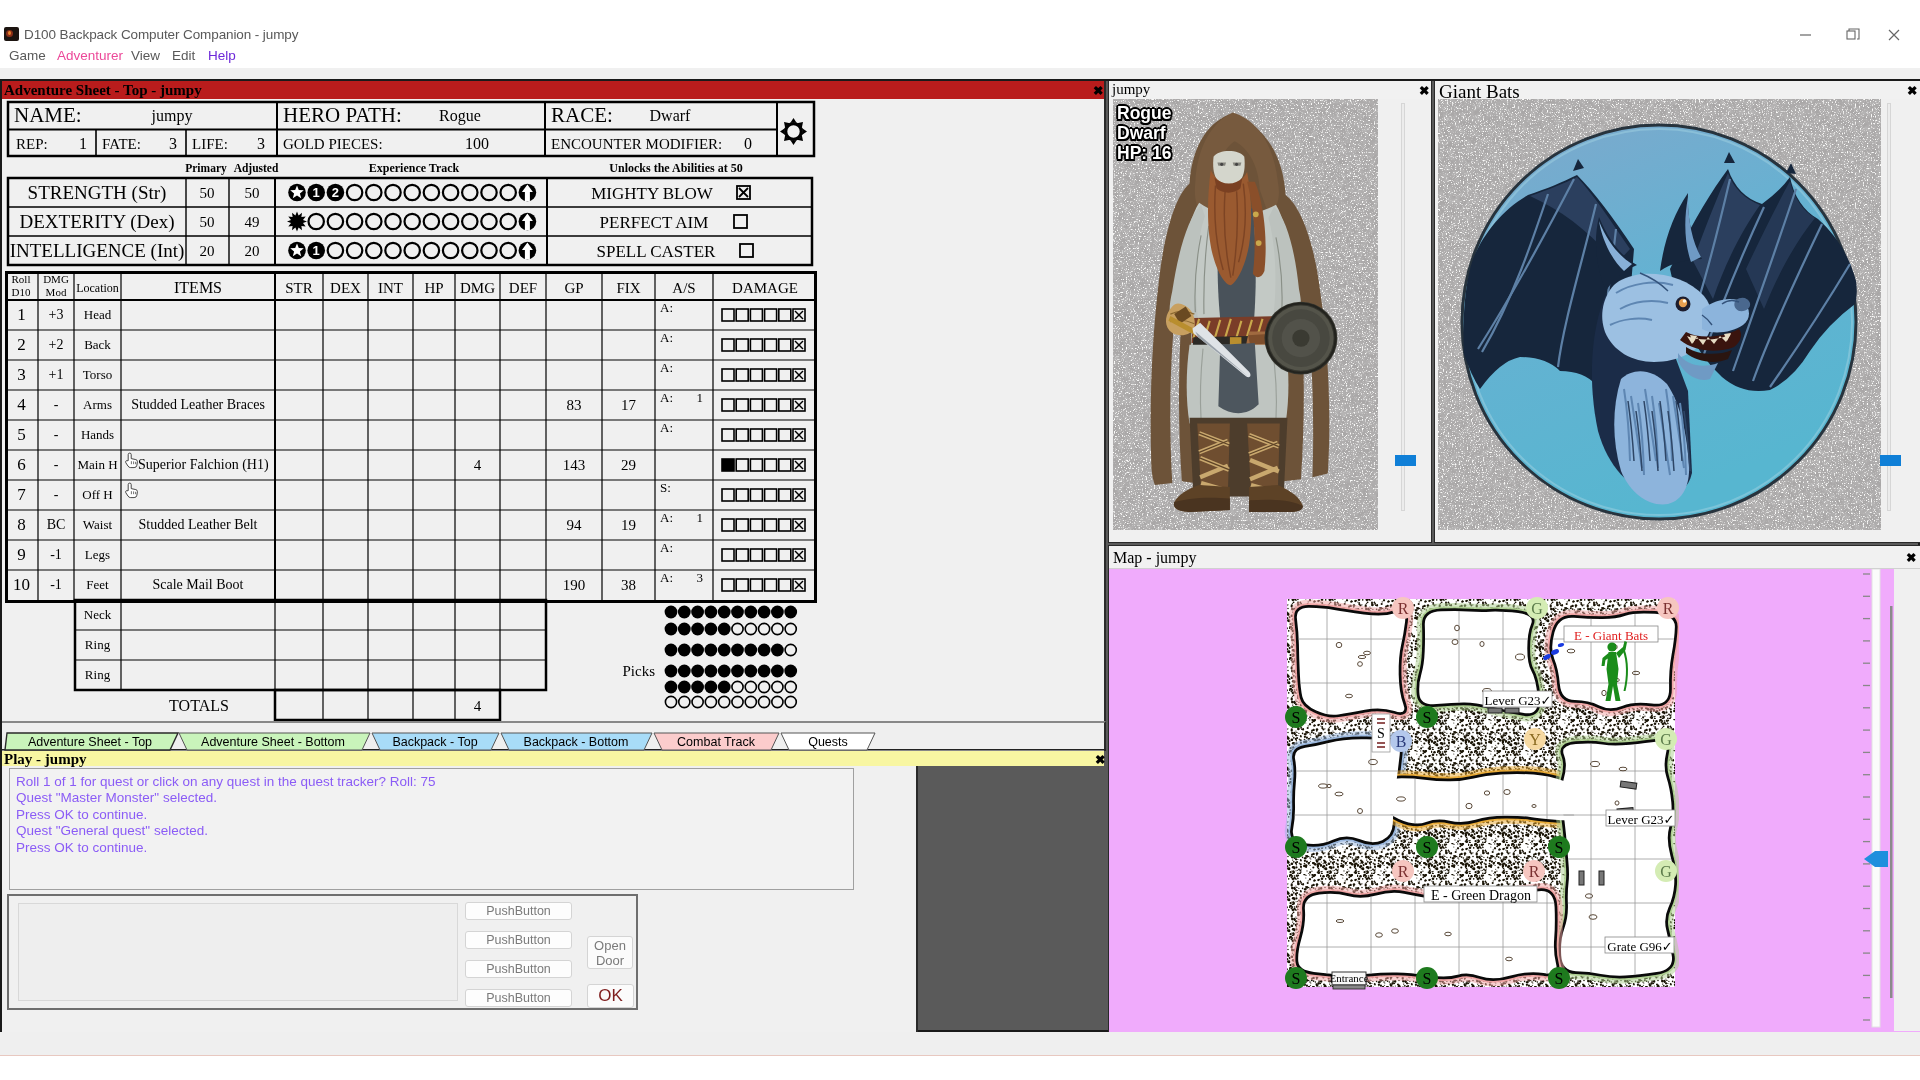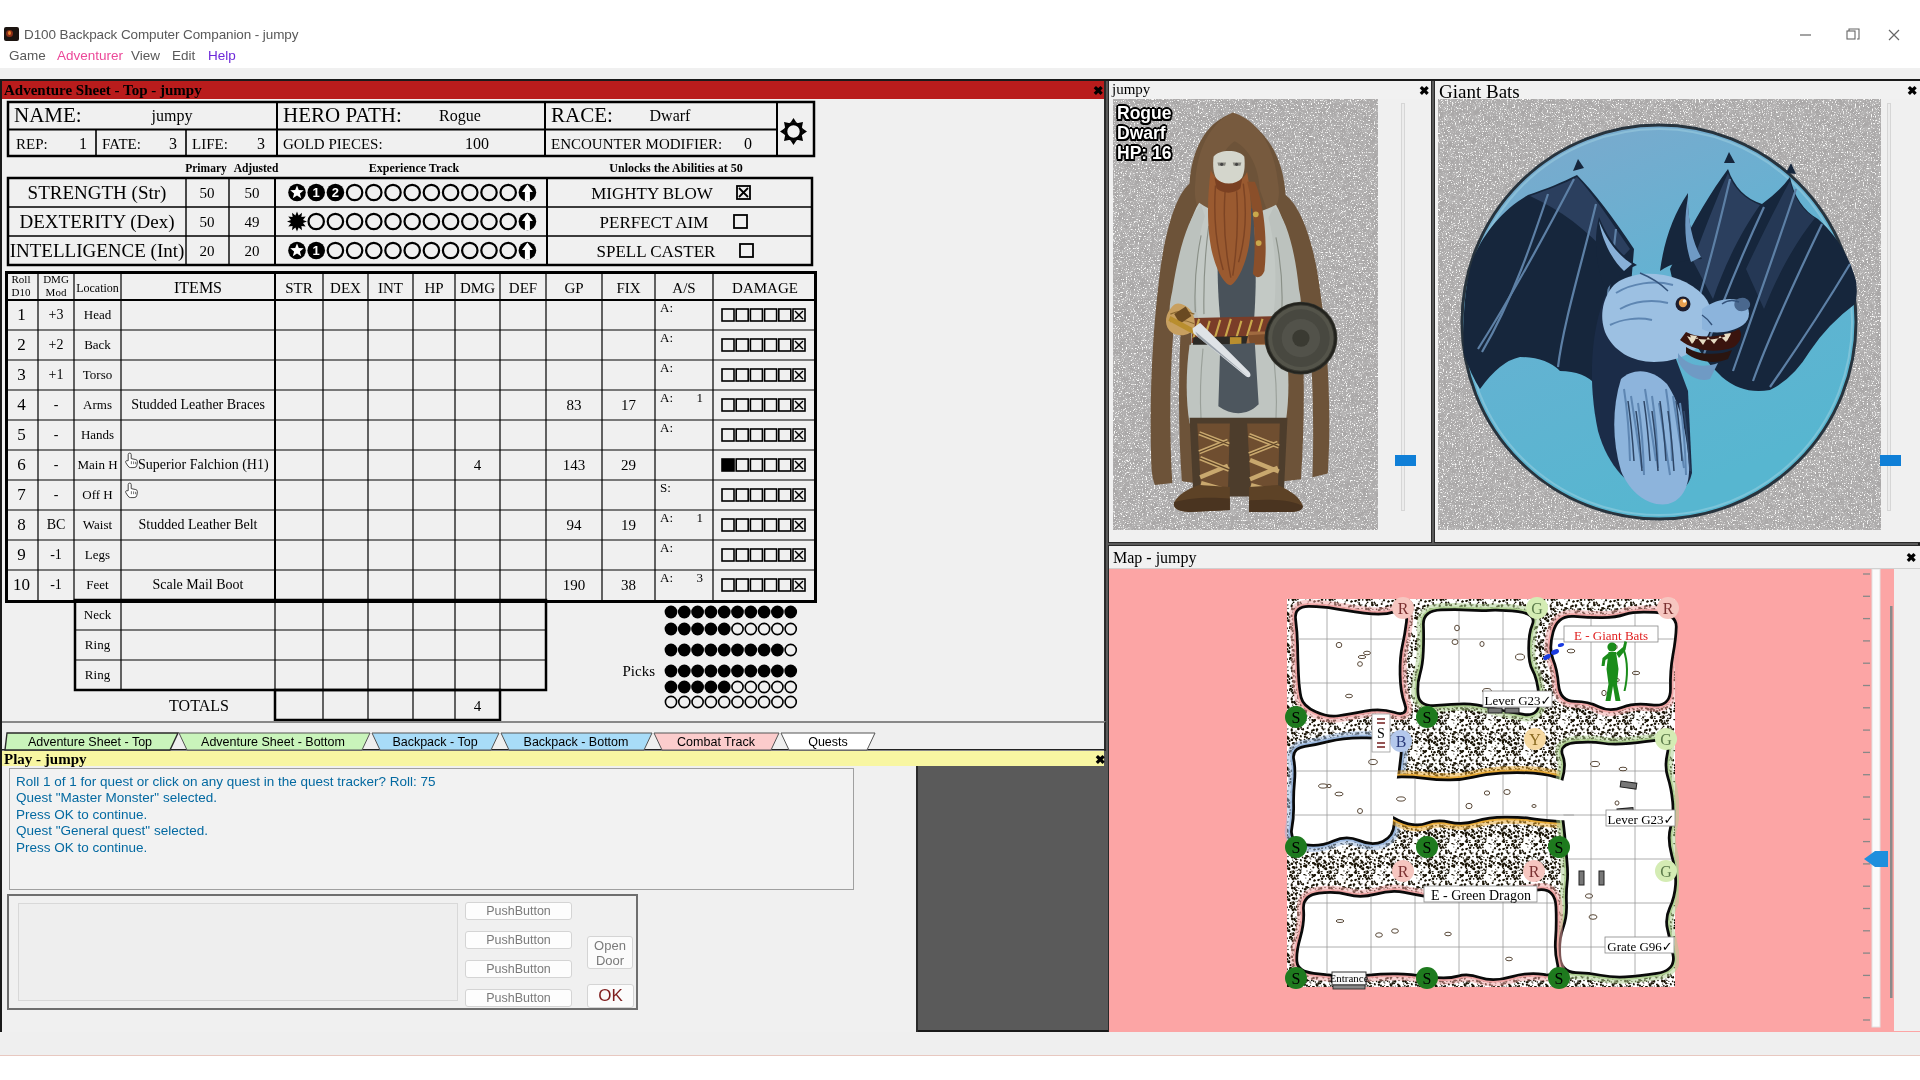--- a/index.html
+++ b/index.html
@@ -431,21 +431,21 @@
     <text x="714" y="15">Combat Track</text>
     <text x="826" y="15">Quests</text>
   </g>
 </svg>
 
 <div class="abs" style="left:2px;top:751px;width:916px;height:281px;background:#f0f0f0;border-right:2px solid #2a2a2a;">
   <div class="abs" style="left:0;top:0;width:1102px;height:15px;background:#f8f6a2;">
     <span class="ptitle abs" style="left:2px;top:0px;font-weight:bold;font-size:15px;">Play - jumpy</span>
     <span class="xbtn abs" style="left:1093px;top:1px;">✖</span>
   </div>
-  <div class="abs" style="left:7px;top:17px;width:845px;height:122px;background:#f2f2f2;border:1px solid #a0a0a0;padding:5px 6px;font-size:13.5px;color:#0369a1;line-height:16.4px;">
+  <div class="abs" style="left:7px;top:17px;width:845px;height:122px;background:#f2f2f2;border:1px solid #a0a0a0;padding:5px 6px;font-size:13.5px;color:#8b5cf6;line-height:16.4px;">
     Roll 1 of 1 for quest or click on any quest in the quest tracker? Roll: 75<br>
     Quest "Master Monster" selected.<br>
     Press OK to continue.<br>
     Quest "General quest" selected.<br>
     Press OK to continue.
   </div>
   <div class="abs" style="left:5px;top:143px;width:631px;height:116px;background:#f0f0f0;border:2px solid #6e6e6e;">
     <div class="abs" style="left:9px;top:7px;width:440px;height:98px;background:#eeeeee;border:1px solid #d8d8d8;"></div>
     <div class="abs" style="left:456px;top:6px;width:107px;height:18px;background:#fdfdfd;border:1px solid #d4d4d4;border-radius:3px;color:#7a7a7a;font-size:12.5px;text-align:center;line-height:16px;">PushButton</div>
     <div class="abs" style="left:456px;top:35px;width:107px;height:18px;background:#fdfdfd;border:1px solid #d4d4d4;border-radius:3px;color:#7a7a7a;font-size:12.5px;text-align:center;line-height:16px;">PushButton</div>
@@ -673,21 +673,21 @@
             <path d="M202 174 C212 178 222 184 230 192"></path>
             <path d="M264 216 q6 4 10 10"></path>
           </g>
         </g>
     </svg>
   </div>
   <div class="abs" style="left:452px;top:22px;width:4px;height:408px;background:#ececec;border:1px solid #d6d6d6;"></div>
   <div class="abs" style="left:445px;top:374px;width:21px;height:11px;background:#0f7fd7;"></div>
 </div>
 
-<div class="abs" style="left:1108px;top:545px;width:812px;height:487px;background:#fca5a5;border:1px solid #2a2a2a;border-right:none;border-bottom:none;">
+<div class="abs" style="left:1108px;top:545px;width:812px;height:487px;background:#f0abfc;border:1px solid #2a2a2a;border-right:none;border-bottom:none;">
   <div class="abs" style="left:0;top:0;width:812px;height:23px;background:#f1f1f1;border-bottom:1px solid #d0d0d0;">
     <span class="ptitle abs" style="left:4px;top:3px;">Map - jumpy</span>
     <span class="xbtn abs" style="left:797px;top:4px;">✖</span>
   </div>
   <svg class="abs" style="left:174px;top:49px;" width="396" height="396" viewBox="0 0 396 396">
     <g id="MAP">
         <defs>
           <pattern id="stip" width="37" height="31" patternUnits="userSpaceOnUse">
             <circle cx="23.0" cy="23.0" r="1.18" fill="#181204"></circle>
             <circle cx="34.9" cy="22.9" r="1.28" fill="#181204"></circle>

